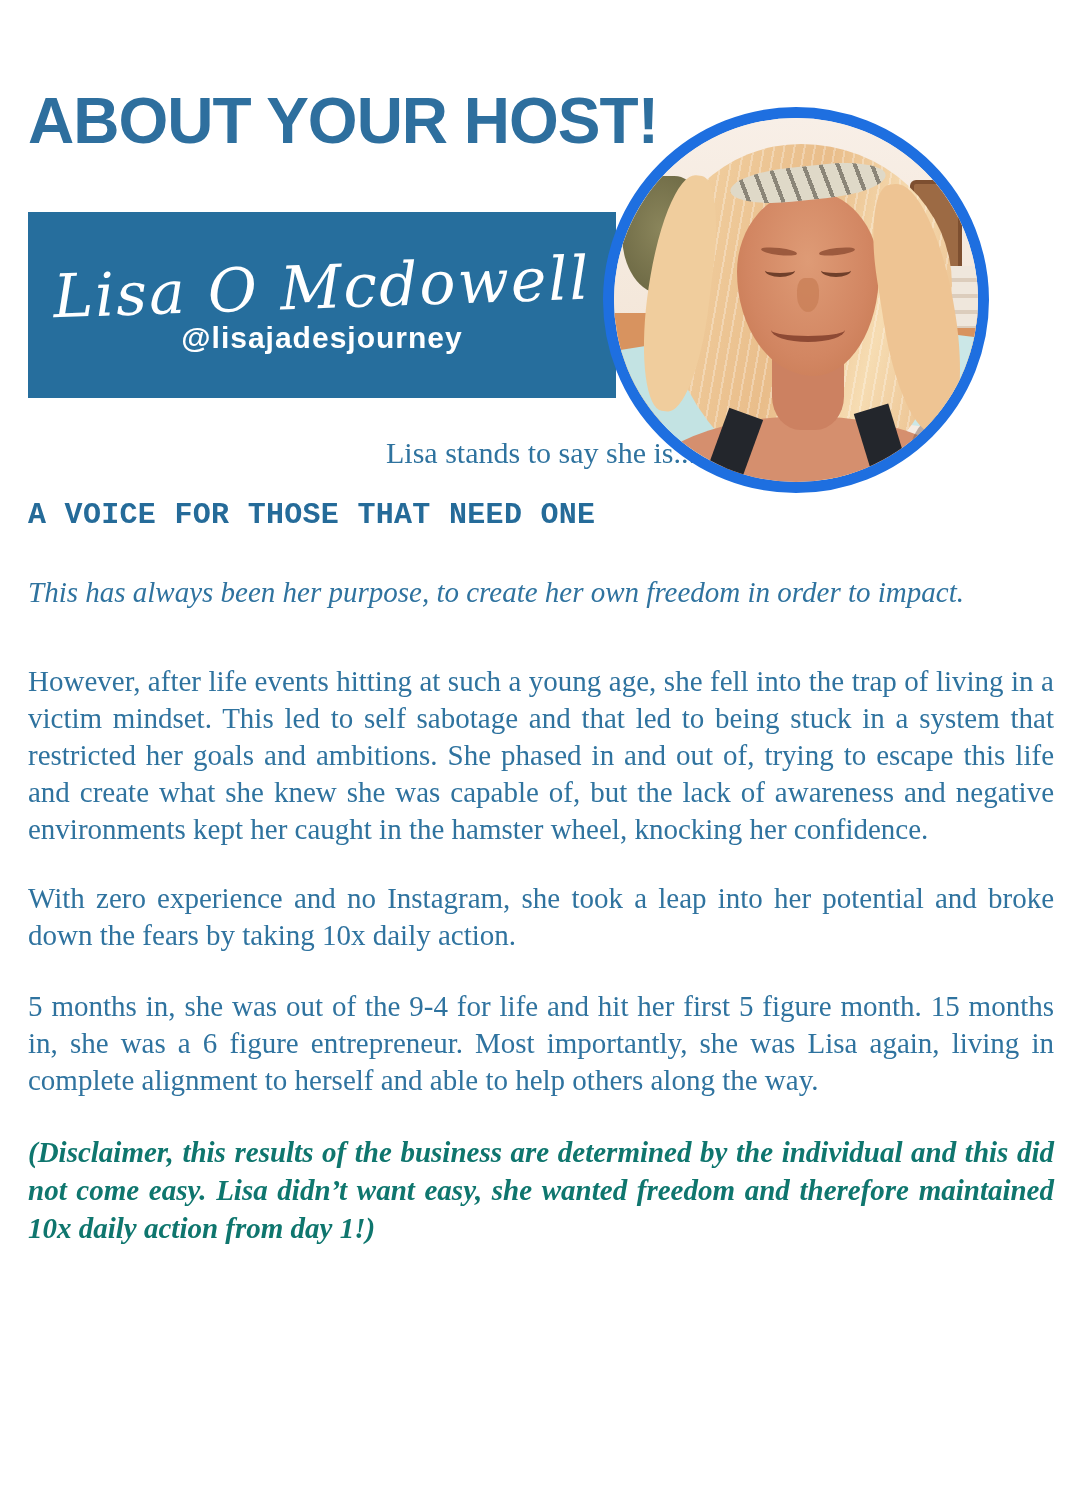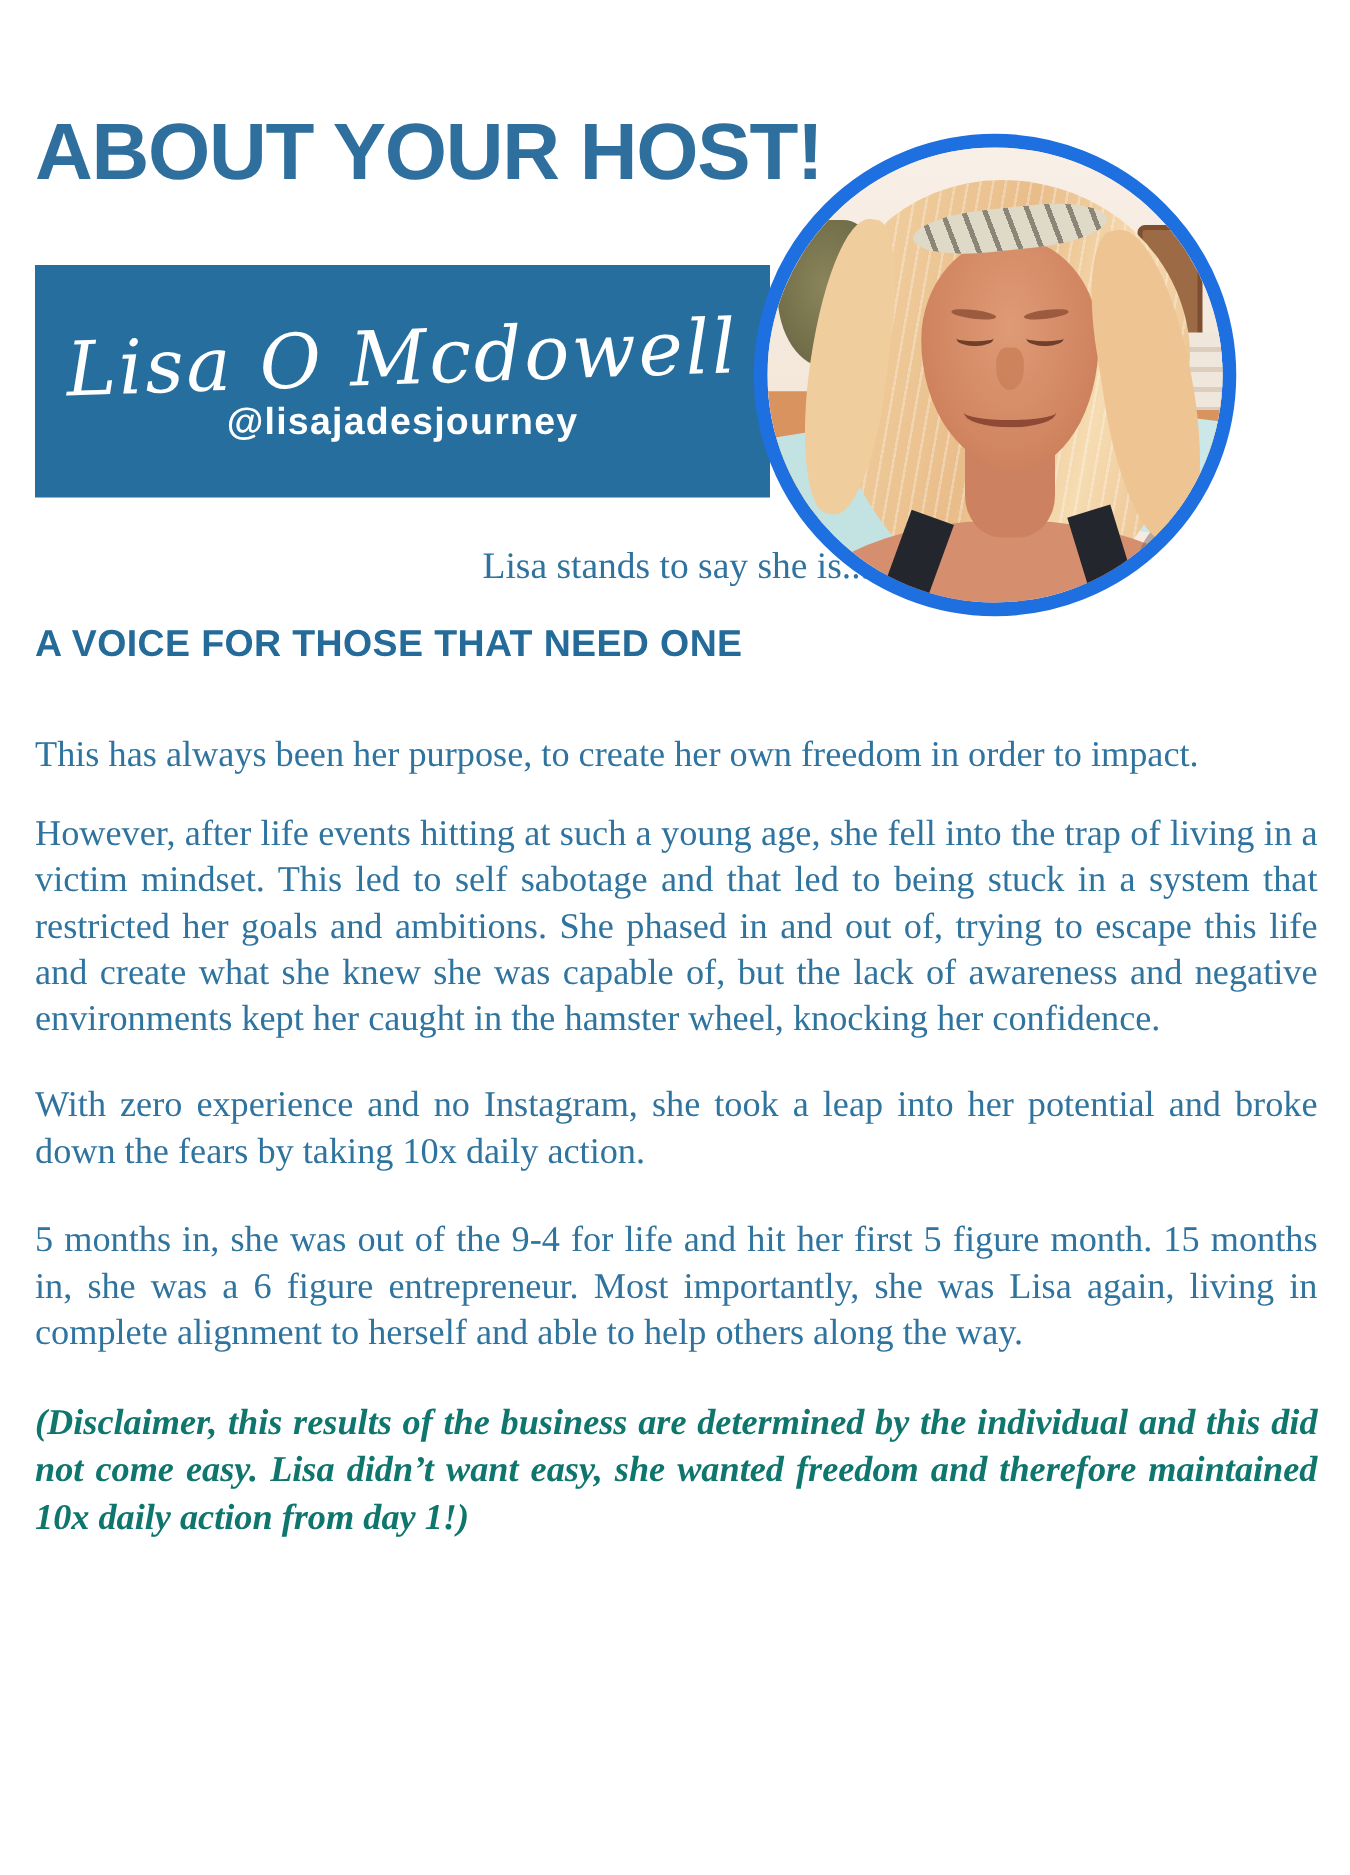--- a/index.html
+++ b/index.html
@@ -110,29 +110,29 @@
 
   
   .body-copy {
     position:absolute; left:28px; top:434px; width:1026px;
     color:#2f739f;
     font-size:29px;
     line-height:37px;
   }
   .intro-line { font-size:30px; margin-bottom:26px; text-align:center; }
   .section-heading {
-    font-family:Liberation Sans, sans-serif;
+    font-family:Liberation Mono, monospace;
     font-weight:bold;
     font-size:30px;
     letter-spacing:0.3px;
     color:#256b99;
-    margin-bottom:52px;
+    margin-bottom:40px;
   }
   .body-copy p.para { text-align:justify; margin-bottom:34px; }
-  .body-copy p.para-1 { margin-bottom:26px; }
+  .body-copy p.para-1 { margin-bottom:52px;font-style:italic; }
   .body-copy p.para-2 { margin-bottom:32px; }
   .disclaimer {
     text-align:justify;
     font-weight:bold;
     font-style:italic;
     font-size:29px;
     line-height:38px;
     color:#0f766e;
   }
 </style>

